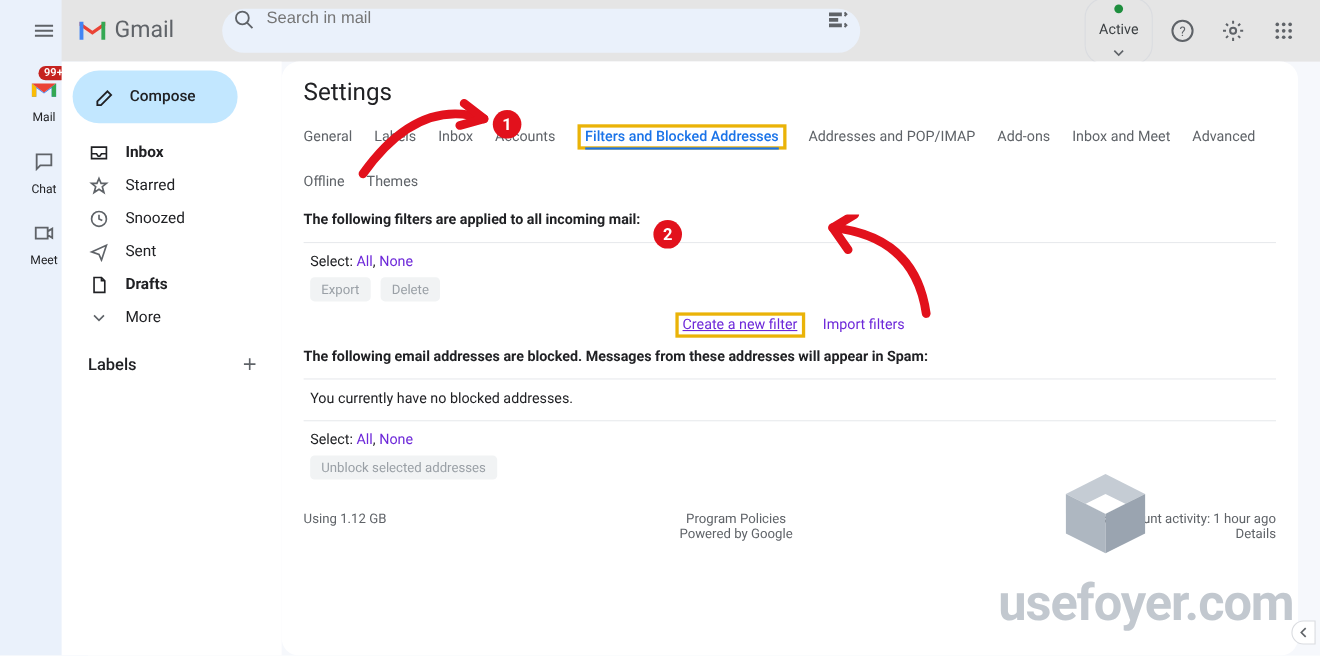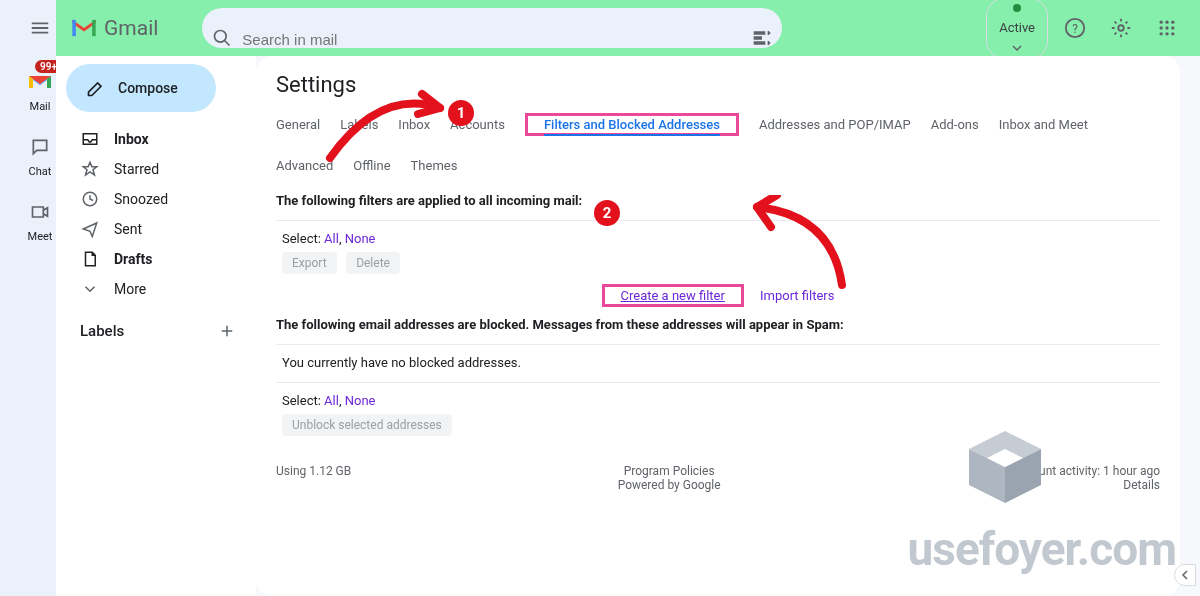--- a/index.html
+++ b/index.html
@@ -13,28 +13,28 @@
     background: #eaf1fb; display: flex; flex-direction: column; align-items: center;
     padding-top: 8px; gap: 18px;
   }
   .hamburger { width:40px; height:40px; display:flex; align-items:center; justify-content:center; border-radius:50%; cursor:pointer; }
   .hamburger svg { width:22px; height:22px; }
   .lb-item { display:flex; flex-direction:column; align-items:center; gap:2px; font-size:11px; color:#202124; cursor:pointer; position:relative; }
   .lb-icon { width:32px; height:32px; display:flex; align-items:center; justify-content:center; border-radius:16px; }
   .lb-mail-icon { position:relative; }
   .badge { position:absolute; top:-6px; right:-6px; background:#c5221f; color:#fff; font-size:10px; font-weight:600; padding:1px 5px; border-radius:10px; }
   .topbar {
-    position:absolute; left:56px; top:0; right:0; height:56px; background:#86efac;
+    position:absolute; left:56px; top:0; right:0; height:56px; background:#e5e5e5;
     display:flex; align-items:center; padding:0 14px; gap:14px;
   }
   .logo { display:flex; align-items:center; gap:6px; font-size:21px; color:#5f6368; font-weight:400; }
   .logo svg { width:28px; height:28px; }
   .search {
     flex:1; max-width:580px; height:40px; background:#eaf1fb; border-radius:24px;
-    display:flex; align-items:flex-end; padding:0 10px; gap:10px; margin-left:30px;
+    display:flex; align-items:flex-start; padding:0 10px; gap:10px; margin-left:30px;
   }
   .search input {
     flex:1; border:none; background:transparent; outline:none; font-size:15px; color:#5f6368;
   }
   .search .sicon { width:20px; height:20px; display:flex; align-items:center; justify-content:center; }
   .topright { margin-left:auto; display:flex; align-items:center; gap:8px; }
   .status-chip {
     display:flex; align-items:center; gap:8px; border:1px solid #dadce0; border-radius:18px;
     padding:5px 12px; font-size:13px; color:#3c4043; cursor:pointer;flex-direction:column;
   }
@@ -79,21 +79,21 @@
     padding:4px 10px; border-radius:4px; margin-right:6px;
   }
   hr { border:none; border-top:1px solid #e8eaed; margin:6px 0; }
   .center-links { text-align:center; padding:10px 0 4px 0; font-size:13px; }
   .footer {
     display:flex; justify-content:space-between; font-size:12px; color:#5f6368;
     margin-top:28px;
   }
   .footer .mid { text-align:center; }
   .footer .right { text-align:right; }
-  .redbox { border:3px solid #ec4899; padding:1px 16px; display:inline-block; }
+  .redbox { border:3px solid #eab308; padding:1px 4px; display:inline-block; }
   .red-circle {
     display:inline-flex; width:26px; height:26px; background:#e2111c; color:#fff;
     border-radius:50%; align-items:center; justify-content:center; font-weight:700; font-size:15px;
   }
   .annot { position:absolute; }
   .arrow-svg { position:absolute; }
   .watermark {
     position:absolute; right:24px; bottom:20px; font-size:46px; font-weight:700;
     letter-spacing:-1px; color:#b8bfc7; opacity:0.85;
   }

